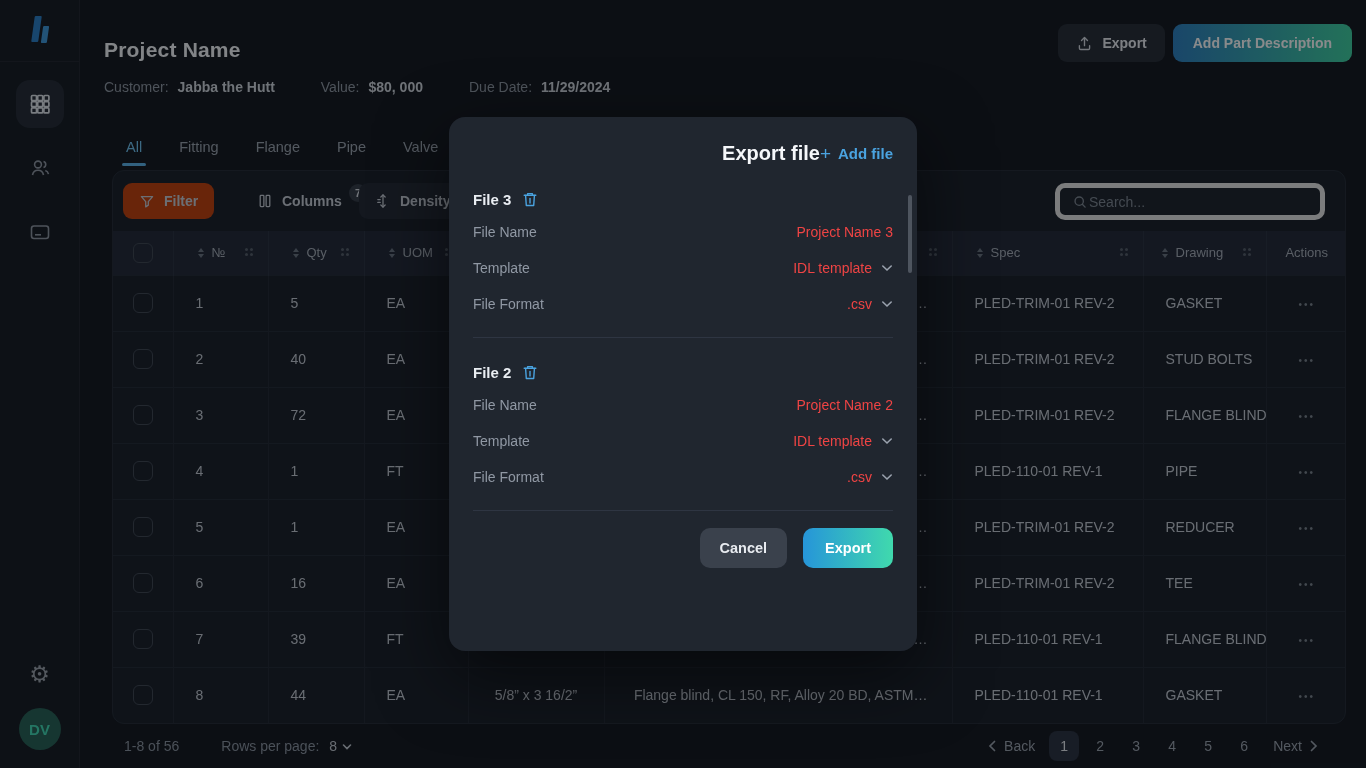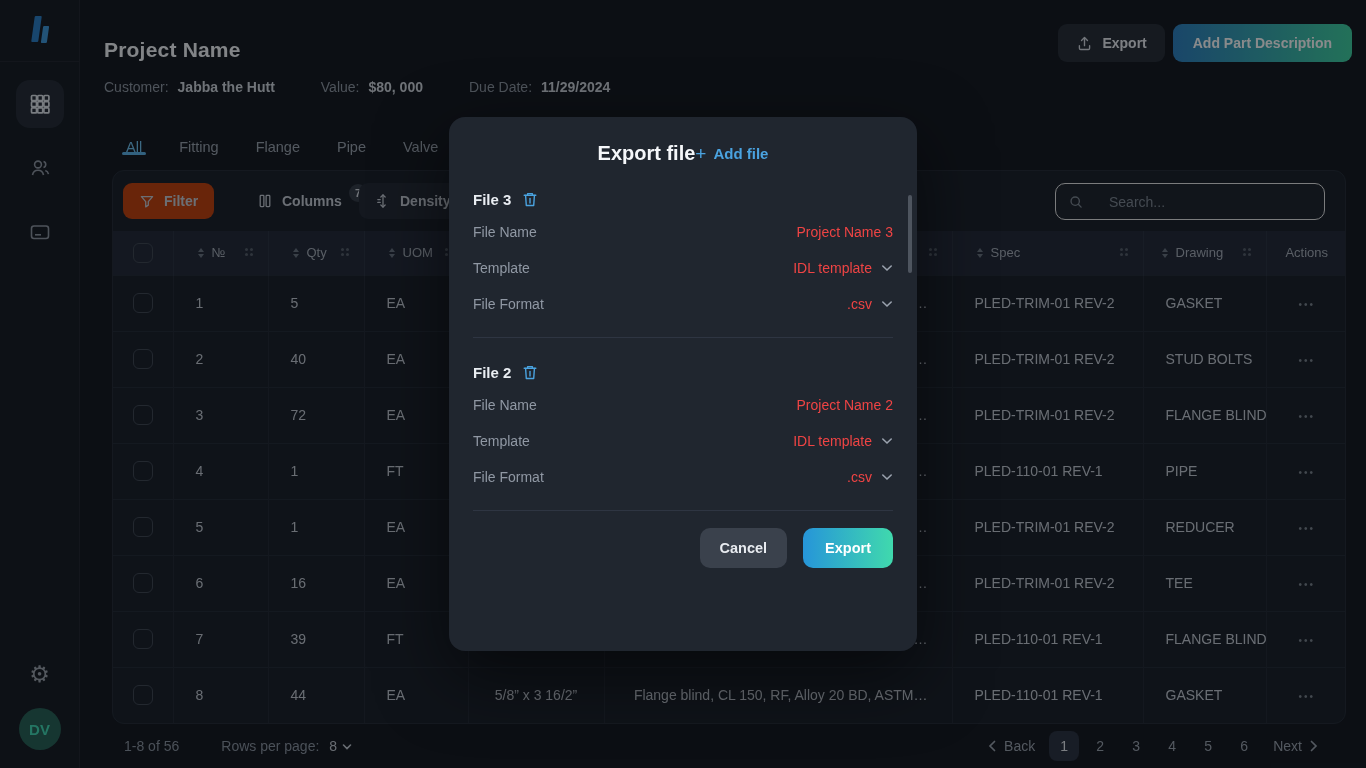--- a/index.html
+++ b/index.html
@@ -36,38 +36,38 @@
          font-size:14px; font-weight:600; color:#e8ebf0; cursor:pointer; border:none; }
   .btn-dark { background:#262c36; }
   .btn-gradient { background:linear-gradient(90deg,#2d7fc0,#3fd0a0); padding:0 20px; color:#fff; }
   .meta-row { position:absolute; top:79px; left:24px; display:flex; gap:46px; font-size:14px; }
   .meta-item { display:flex; gap:9px; }
   .meta-label { color:#8f97a3; }
   .meta-value { color:#cfd4dc; font-weight:600; }
 
   
   .tabs { position:absolute; top:139px; left:46px; display:flex; gap:37px; font-size:14.5px; }
-  .tab { color:#9aa2ae; cursor:pointer; position:relative; font-weight:500; }
+  .tab { color:#9aa2ae; padding-bottom:11px; cursor:pointer; position:relative; font-weight:500; }
   .tab.active { color:#6fc0f0; }
   .tab.active::after { content:""; position:absolute; left:-4px; right:-4px; bottom:0; height:3px; background:#5cb1e8; border-radius:2px; }
 
   
   .card { position:absolute; left:32px; right:20px; top:170px; height:554px; background:#191f29;
           border:1px solid #242b36; border-radius:12px; overflow:hidden; }
   .toolbar { position:relative; height:60px; }
   .tb-btn { position:absolute; top:12px; height:36px; display:flex; align-items:center; gap:9px;
             border-radius:9px; font-size:14px; font-weight:600; color:#c7cdd6; padding:0 16px; cursor:pointer; }
   .tb-filter { left:10px; background:#c2410c; }
   .tb-columns { left:128px; background:transparent; }
   .tb-density { left:246px; background:#222834; width:114px; }
   .badge { min-width:18px; height:18px; border-radius:50%; background:#343b46; color:#d4d9e0;
            font-size:10.5px; font-weight:600; display:flex; align-items:center; justify-content:center;
            position:relative; top:-8px; left:-2px; }
   .search-wrap { position:absolute; top:12px; right:20px; width:270px; height:37px; background:#1d232d;
-                 border:1px solid #e5e5e5; border-radius:10px; display:flex; align-items:center; padding:0 12px; gap:25px; }
+                 border:5px solid #e5e5e5; border-radius:10px; display:flex; align-items:center; padding:0 12px; gap:1px; }
   .search-wrap input { flex:1; background:transparent; border:none; outline:none; color:#dbe0e7; font-size:14px;
                        font-family:inherit; }
   .search-wrap input::placeholder { color:#7e8792; }
 
   table { width:1234px; border-collapse:collapse; table-layout:fixed; }
   col.w-check{width:60px;} col.w-no{width:95px;} col.w-qty{width:96px;} col.w-uom{width:104px;}
   col.w-size{width:136px;} col.w-desc{width:348px;} col.w-spec{width:191px;} col.w-drawing{width:123px;} col.w-actions{width:81px;}
   thead tr { height:44px; background:#222938; }
   th { font-size:13px; font-weight:500; color:#a6adb8; border-right:1px solid #2a3140; }
   th:last-child { border-right:none; }
@@ -102,21 +102,21 @@
   .pager { display:flex; align-items:center; gap:6px; }
   .page-btn { min-width:30px; height:30px; border-radius:8px; display:flex; align-items:center;
               justify-content:center; cursor:pointer; color:#9aa2ae; }
   .page-btn.active { background:#2a3140; color:#e4e8ee; }
   .pg-nav { display:flex; align-items:center; gap:8px; cursor:pointer; color:#9aa2ae; padding:0 8px; }
 
   
   .overlay { position:absolute; inset:0; background:rgba(4,6,9,0.47); z-index:5; }
   .modal { position:absolute; left:449px; top:117px; width:468px; height:534px; background:#20262f;
            border-radius:16px; z-index:6; padding:25px 24px 24px 24px; box-shadow:0 24px 70px rgba(0,0,0,.55); }
-  .modal-header { display:flex; align-items:center; justify-content:center; }
+  .modal-header { display:flex; align-items:center; justify-content:flex-end; }
   .modal-title { font-size:20px; font-weight:700; color:#f5f7fa; }
   .add-file { display:flex; align-items:center; gap:7px; color:#4aa3e0; font-size:15px; font-weight:600; cursor:pointer; }
   .plus { font-size:19px; font-weight:500; line-height:1; }
   .file-head { display:flex; align-items:center; gap:11px; margin-top:26px; font-size:15px; font-weight:600; color:#e9edf2; }
   .trash { cursor:pointer; display:flex; }
   .field { height:36px; display:flex; align-items:center; justify-content:space-between; font-size:14px; }
   .fields { margin-top:6px; }
   .field-label { color:#9098a4; }
   .field-value { color:#ef4444; display:flex; align-items:center; gap:9px; cursor:pointer; }
   .divider { border-top:1px solid #2e3542; margin:15px 0 0 0; }

